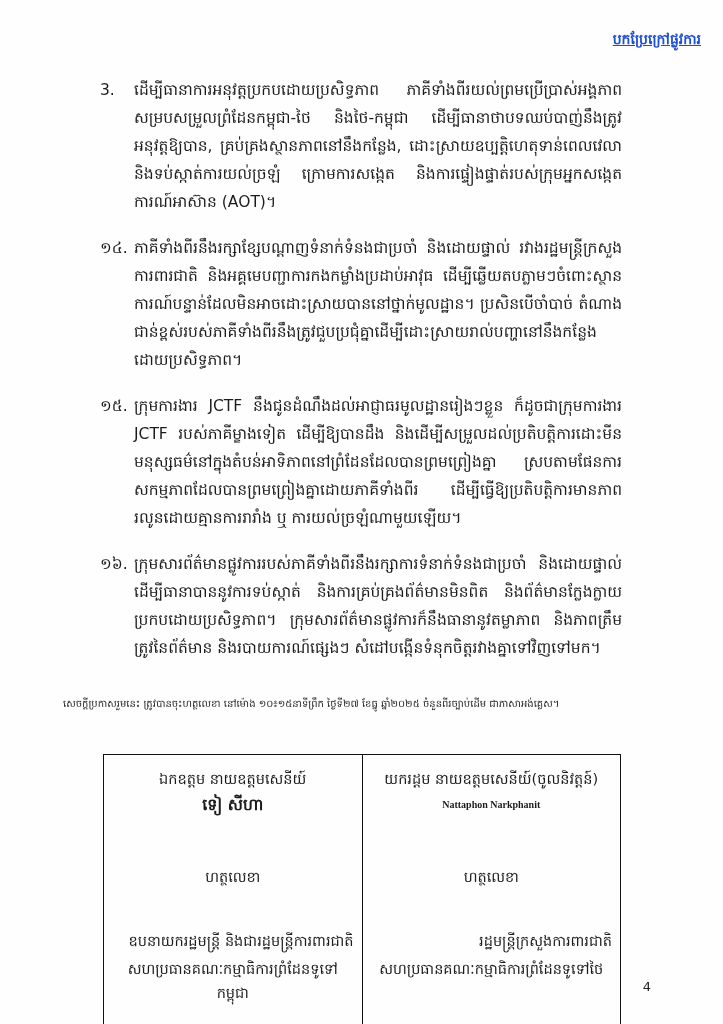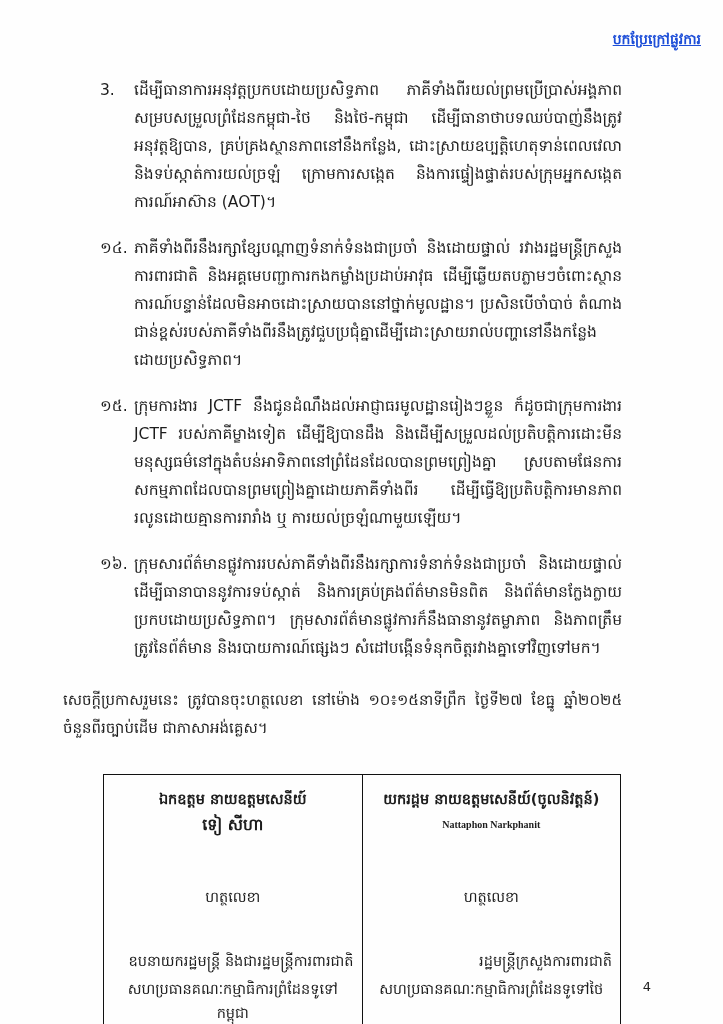--- a/index.html
+++ b/index.html
@@ -42,40 +42,40 @@
   }
   .num-list .item-number {
     flex: 0 0 34px;
     white-space: nowrap;
   }
   .num-list .item-text {
     flex: 1 1 auto;
   }
   .closing-paragraph {
     margin-top: 24px;
-    font-size: 15px;
-    line-height: 28px;
+    font-size: 10px;
+    line-height: 36px;
     text-align: justify;
   }
   .signature-table {
     border-collapse: collapse;
     margin: 32px 0 0 40px;
     width: 518px;
     table-layout: fixed;
   }
   .signature-table td {
     border: 1.5px solid #111;
     width: 50%;
     vertical-align: top;
     text-align: center;
     padding: 12px 8px 34px 8px;
     font-size: 14.5px;
     line-height: 24px;
   }
-  .sig-title { margin: 0; font-weight: bold; }
+  .sig-title { margin: 0; }
   .sig-name {
     margin: 2px 0 0 0;
     font-weight: bold;
     font-size: 16px;
     text-align: center;
   }
   .sig-name-latin {
     font-family: "Liberation Serif", serif;
     font-size: 10px;
   }

